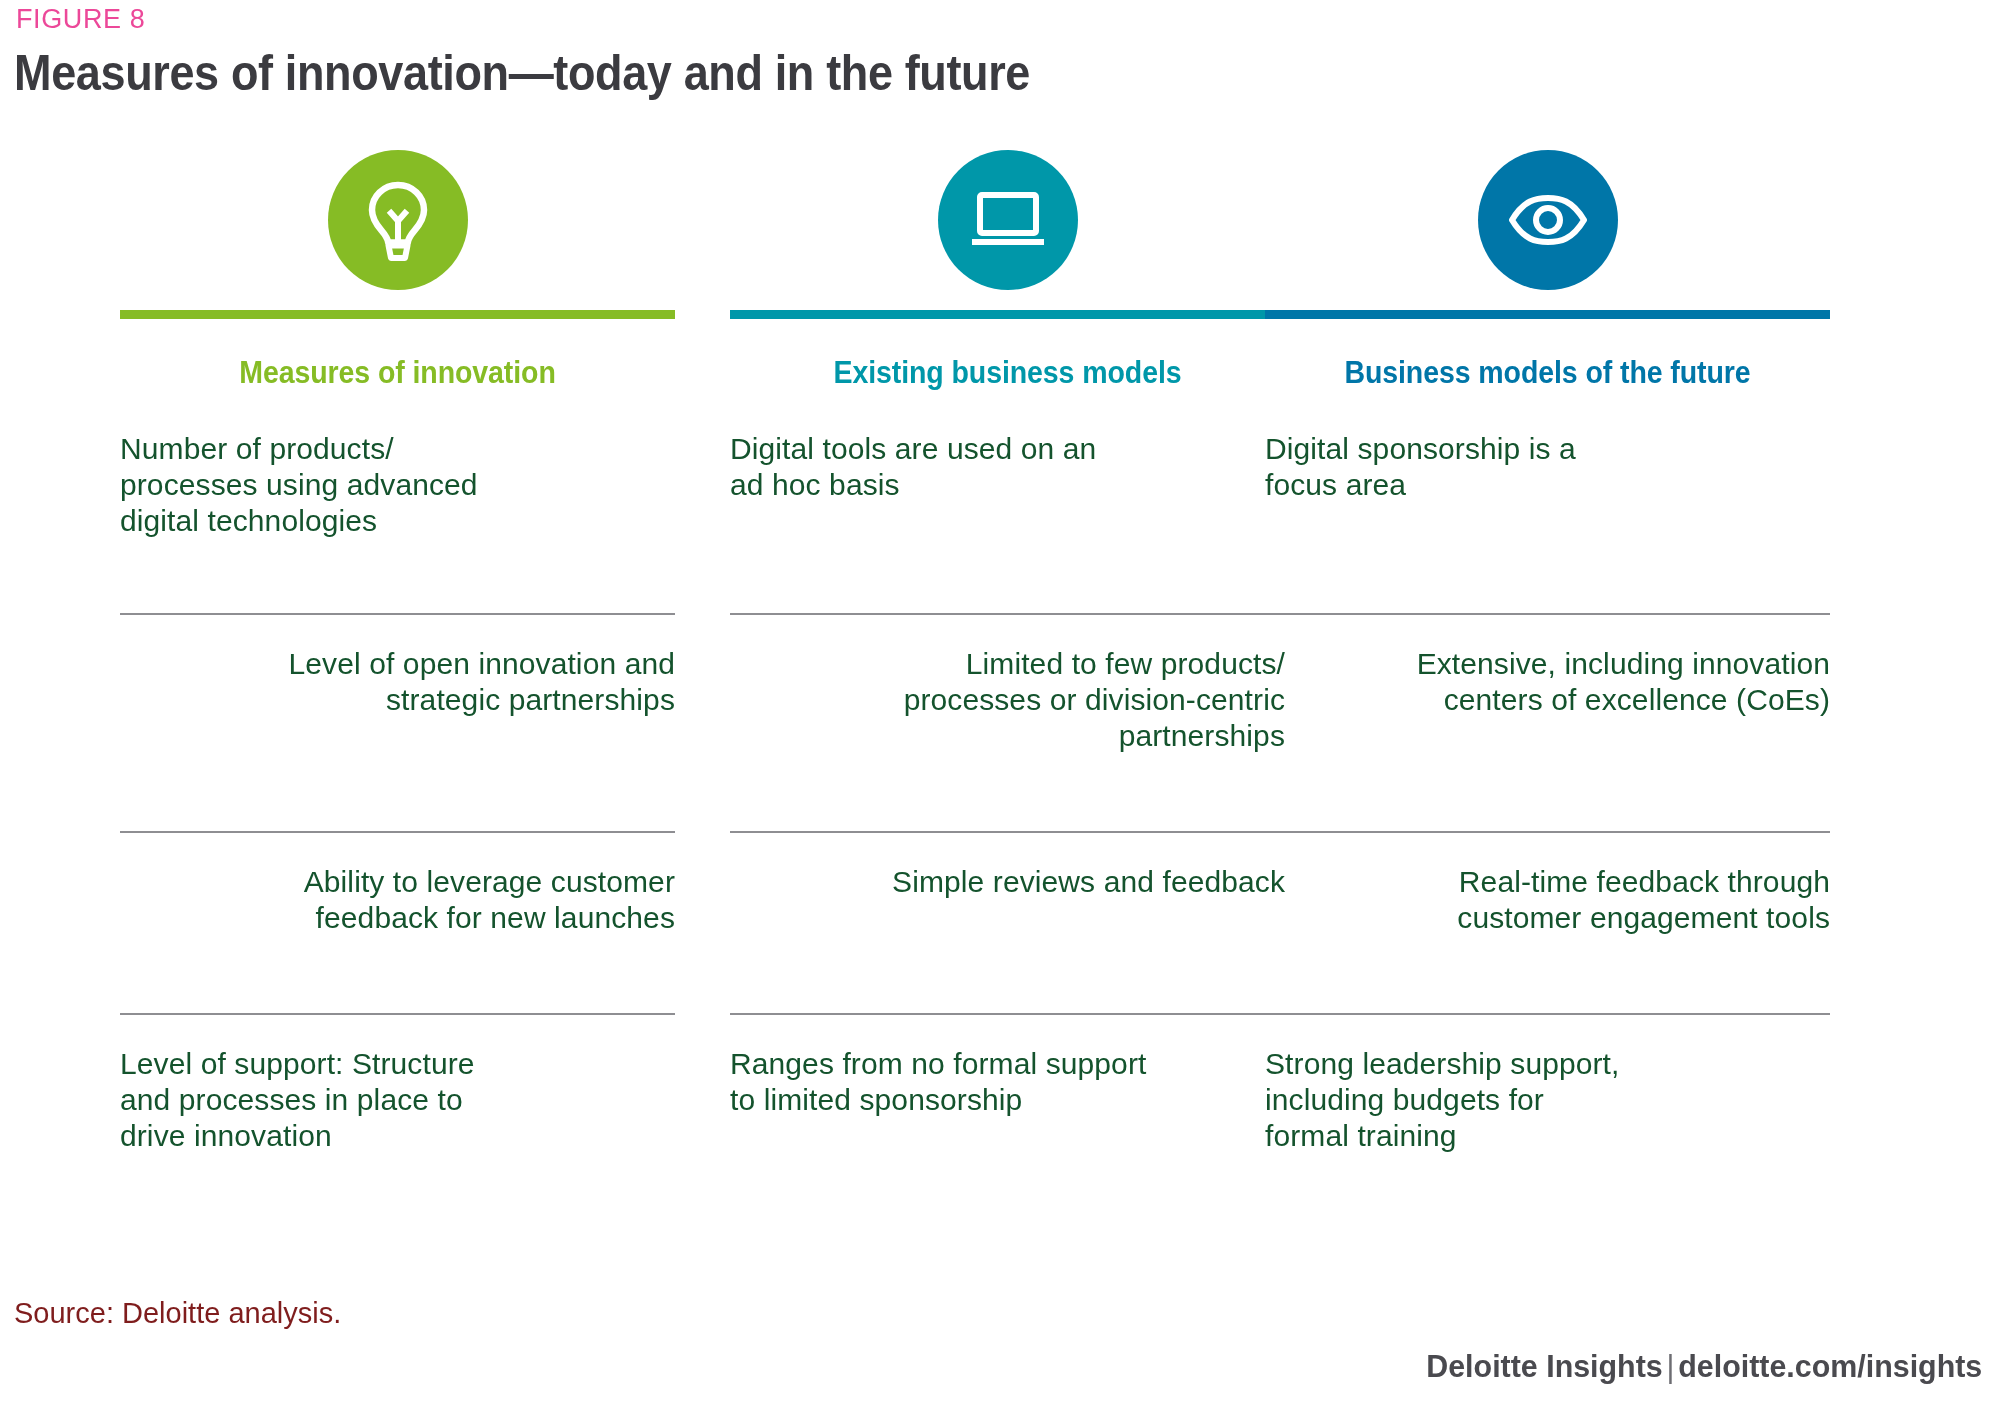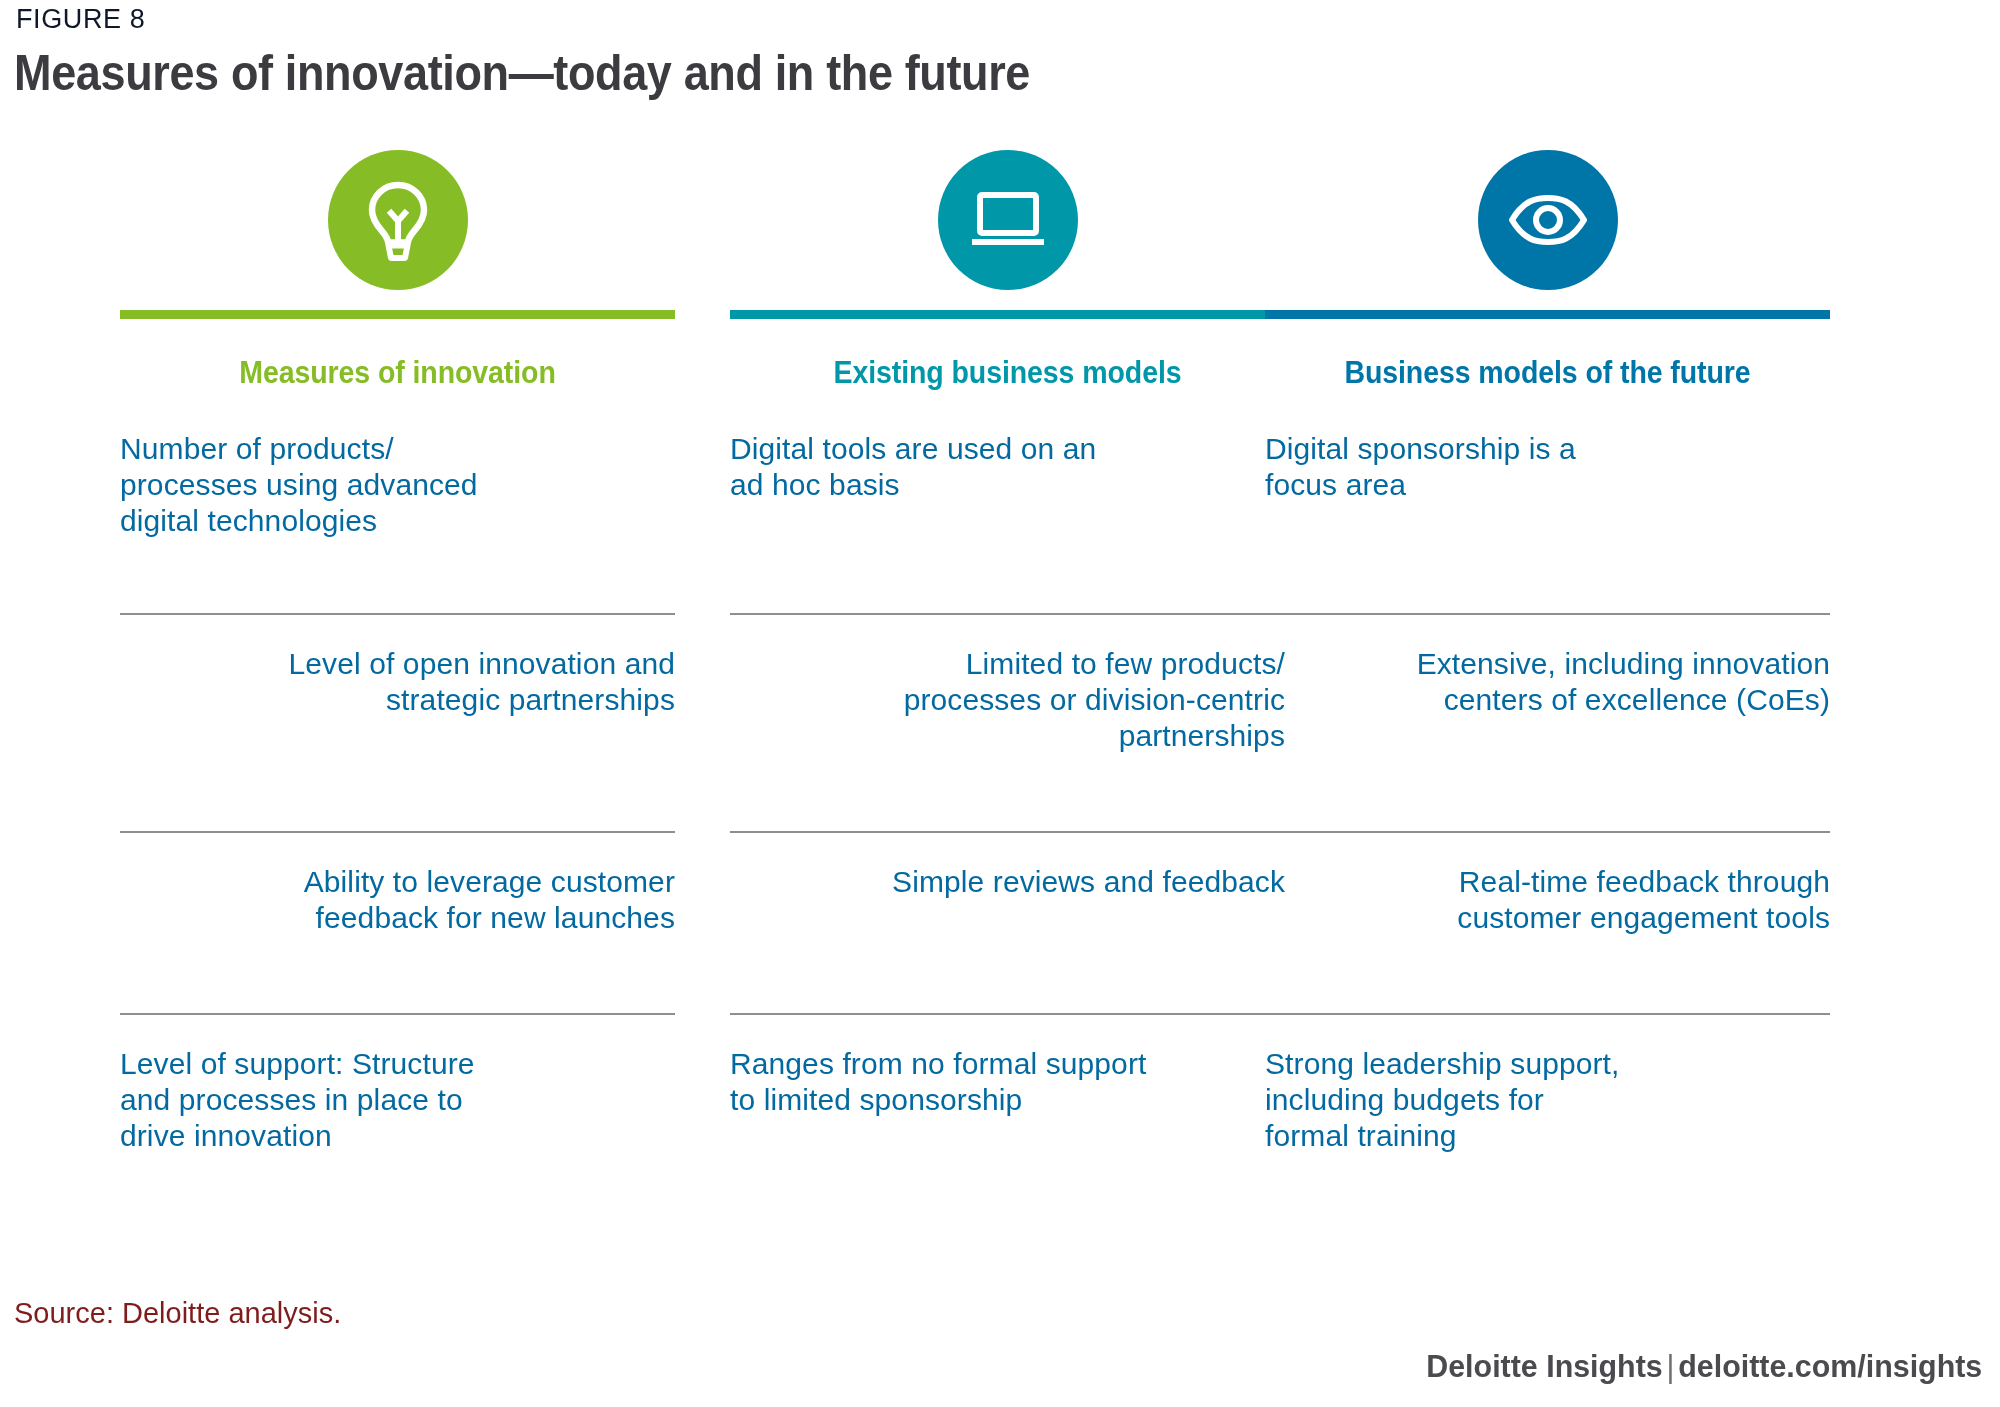--- a/index.html
+++ b/index.html
@@ -23,21 +23,21 @@
     height: 1407px;
   }
 
   
   .figure-label {
     position: absolute;
     left: 16px;
     top: 4px;
     font-size: 27px;
     letter-spacing: 0.6px;
-    color: #0f172a;
+    color: #ec4899;
     font-family: "Liberation Sans Narrow", "Liberation Sans", sans-serif;
     white-space: nowrap;
   }
   .figure-title {
     position: absolute;
     left: 14px;
     top: 44px;
     font-size: 50px;
     font-weight: bold;
     color: #3b3b40;
@@ -94,21 +94,21 @@
     transform: scaleX(0.92);
     white-space: nowrap;
   }
 
   .cells {
     margin-top: 40px;
   }
   .cell {
     font-size: 30px;
     line-height: 1.20;
-    color: #0369a1;
+    color: #14532d;
     font-weight: 300;
     letter-spacing: 0.1px;
     padding-bottom: 30px;
   }
   .cell p { margin: 0; }
   .divider {
     height: 2px;
     background: #8e8e92;
     margin-bottom: 31px;
   }

